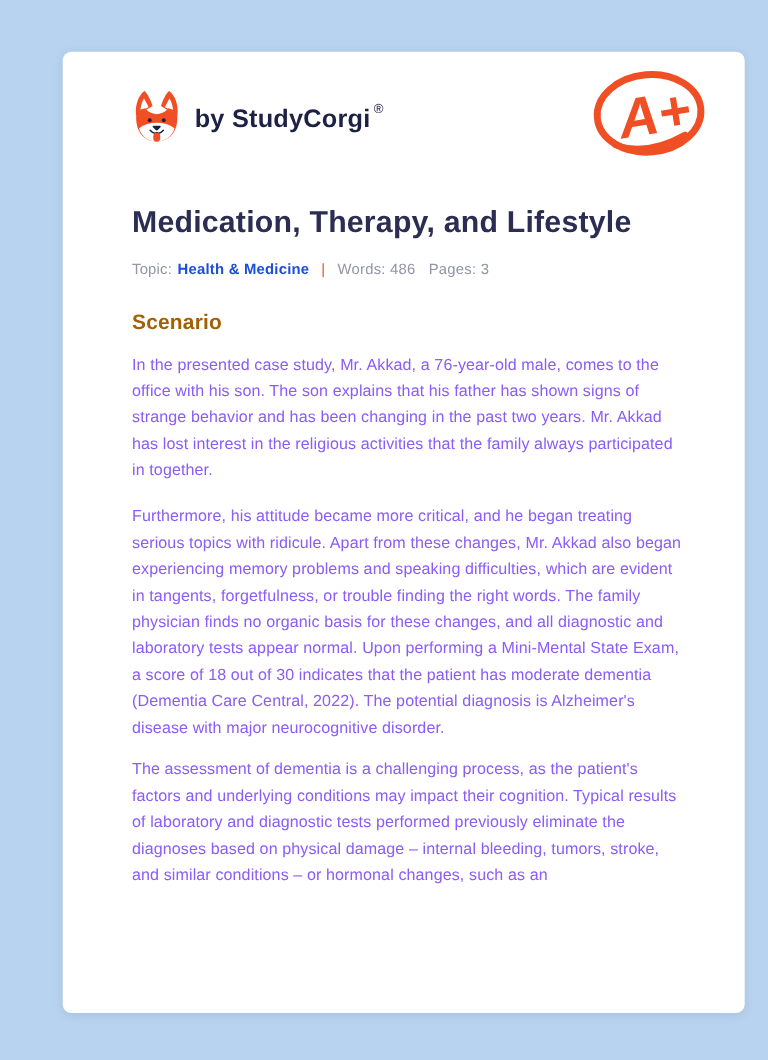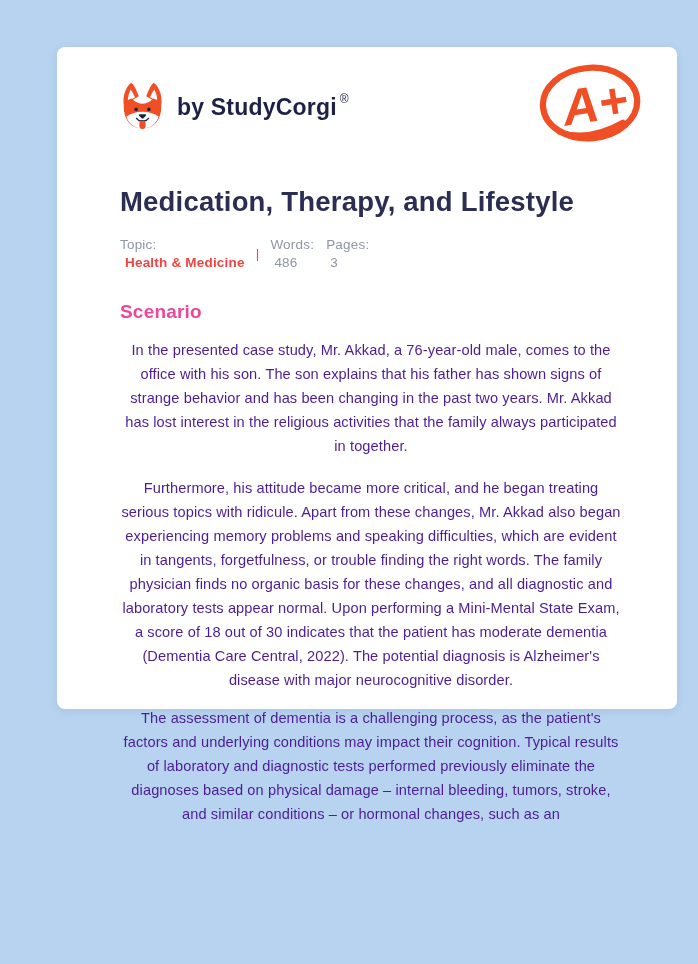--- a/index.html
+++ b/index.html
@@ -10,21 +10,21 @@
     background: #b7d3ef;
     font-family: "Liberation Sans", sans-serif;
     position: relative;
     overflow: hidden;
   }
   .card {
     position: absolute;
     left: 57px;
     top: 47px;
     width: 620px;
-    height: 662px;
+    height: 874px;
     background: #ffffff;
     border-radius: 8px;
     box-shadow: 0 2px 8px rgba(40, 70, 120, 0.10);
     padding: 0 55px 0 63px;
   }
   
   .header { position: relative; height: 85px; }
   .brand {
     position: absolute;
     left: 0;
@@ -71,46 +71,45 @@
     margin-top: 14px;
     display: flex;
     align-items: center;
     font-size: 13.5px;
     line-height: 18px;
     color: #9096a7;
     letter-spacing: 0.2px;
   }
   .meta-label { color: #9096a7; }
   .topic-value {
-    color: #ef4444;
+    color: #1d4ed8;
     font-weight: 700;
     margin-left: 5px;
     text-decoration: none;
     cursor: pointer;
   }
   .meta-divider { color: #f04e24; margin: 0 11px; }
   .meta-value { margin-left: 4px; }
-  .meta-group { display: flex; flex-direction: column; }
+  .meta-group { display: flex; }
   .meta-group + .meta-group { margin-left: 12px; justify-content: flex-end; }
   
   .section-heading {
     margin: 28px 0 0 0;
     font-size: 19px;
     line-height: 24px;
     font-weight: 700;
-    color: #ec4899;
+    color: #a16207;
     letter-spacing: 0.2px;
   }
   .para {
     margin: 14px 0 0 0;
     font-size: 14.6px;
     line-height: 24px;
-    color: #4c1d95;
+    color: #8b5cf6;
     letter-spacing: 0.1px;
-    text-align: center;
   }
   .para + .para { margin-top: 18px; }
 </style>
 </head>
 <body>
 
 <div class="card">
 
   <div class="header">
     <div class="brand">

